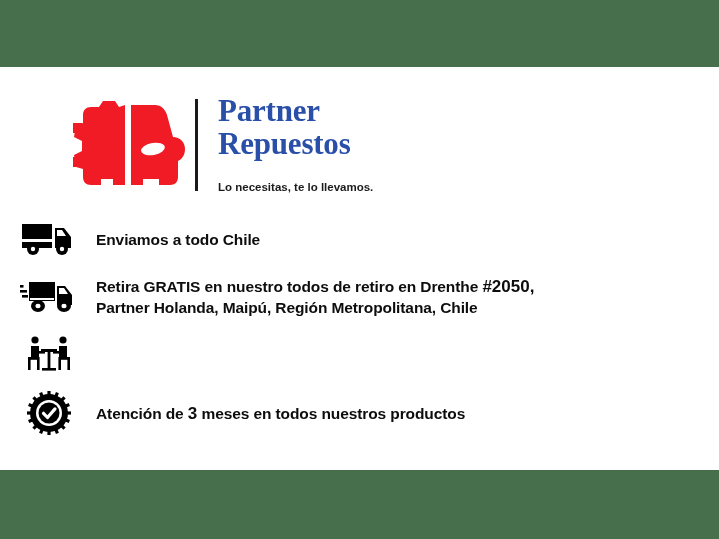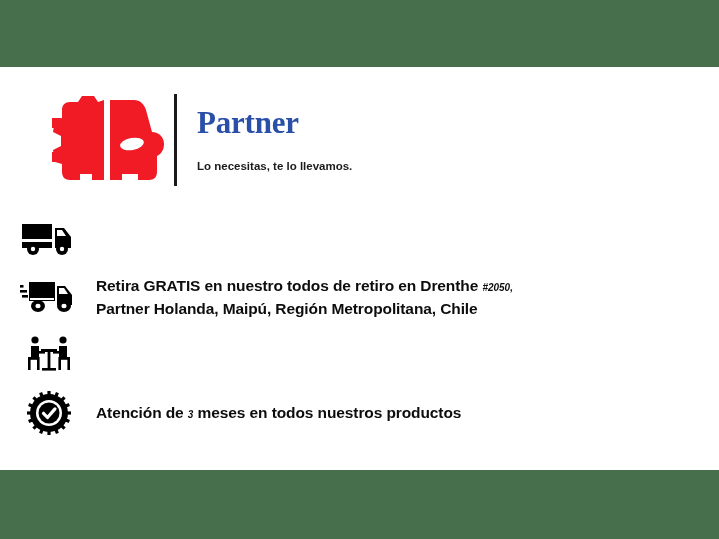--- a/index.html
+++ b/index.html
@@ -38,21 +38,21 @@
     left: 0;
     top: 67px;
     width: 719px;
     height: 403px;
     background: #FFFFFF;
   }
 
   
   .logo-lockup {
     position: absolute;
-    left: 52px;
+    left: 73px;
     top: 27px;
     display: flex;
     align-items: center;
     justify-content: space-between;
   }
 
   .logo-mark {
     width: 112px;
     height: 92px;
     flex: none;
@@ -126,23 +126,22 @@
     font-family: "Liberation Sans", sans-serif;
     font-weight: bold;
     font-size: 15.5px;
     line-height: 21px;
     color: #0D0D0D;
     letter-spacing: -0.1px;
     padding-left: 16px;
   }
 
   .feature-text .small {
-    font-size: 10px;
+    font-size: 17px;
     letter-spacing: 0;
-    font-style: italic;
   }
 </style>
 </head>
 <body>
 
 <div class="banner">
 
   <div class="band band-top"></div>
   <div class="band band-bottom"></div>
 
@@ -165,39 +164,41 @@
               C109 60 112 56 112 50 C112 43 107 38 100 38
               L94 16 C92 10 88 6 82 6 Z"></path>
 
         <ellipse cx="80" cy="50" rx="12" ry="6" fill="#FFFFFF" transform="rotate(-10 80 50)"></ellipse>
       </svg>
 
       <div class="logo-divider"></div>
 
       <div class="logo-words">
         <div class="brand-line">Partner</div>
+        <div class="brand-line">Repuestos</div>
         <div class="brand-tagline">Lo necesitas, te lo llevamos.</div>
       </div>
     </div>
 
     <div class="features">
 
       <div class="feature-row">
         <span class="feature-icon">
           <svg width="56" height="34" viewBox="0 0 56 34">
             <rect x="1" y="2" width="30" height="15" fill="#000000"></rect>
             <rect x="1" y="20" width="30" height="6" fill="#000000"></rect>
             <path d="M34 6 h9 l7 9 v11 h-16 z" fill="#000000"></path>
             <path d="M36 8 h5 l4 6 h-9 z" fill="#FFFFFF"></path>
             <circle cx="12" cy="27" r="6" fill="#000000"></circle>
             <circle cx="41" cy="27" r="6" fill="#000000"></circle>
             <circle cx="12" cy="27" r="2.2" fill="#FFFFFF"></circle>
             <circle cx="41" cy="27" r="2.2" fill="#FFFFFF"></circle>
           </svg>
         </span>
+        <span class="feature-text"><span>Enviamos a todo Chile</span></span>
       </div>
 
       <div class="feature-row">
         <span class="feature-icon">
           <svg width="60" height="36" viewBox="0 0 60 36">
             <rect x="1" y="6" width="3.5" height="2.6" fill="#000000"></rect>
             <rect x="1" y="11" width="7" height="2.6" fill="#000000"></rect>
             <rect x="3" y="16" width="6" height="2.6" fill="#000000"></rect>
             <path d="M10 3 h26 v19 h-26 z" fill="#000000"></path>
             <rect x="11" y="19" width="24" height="2" fill="#FFFFFF"></rect>

